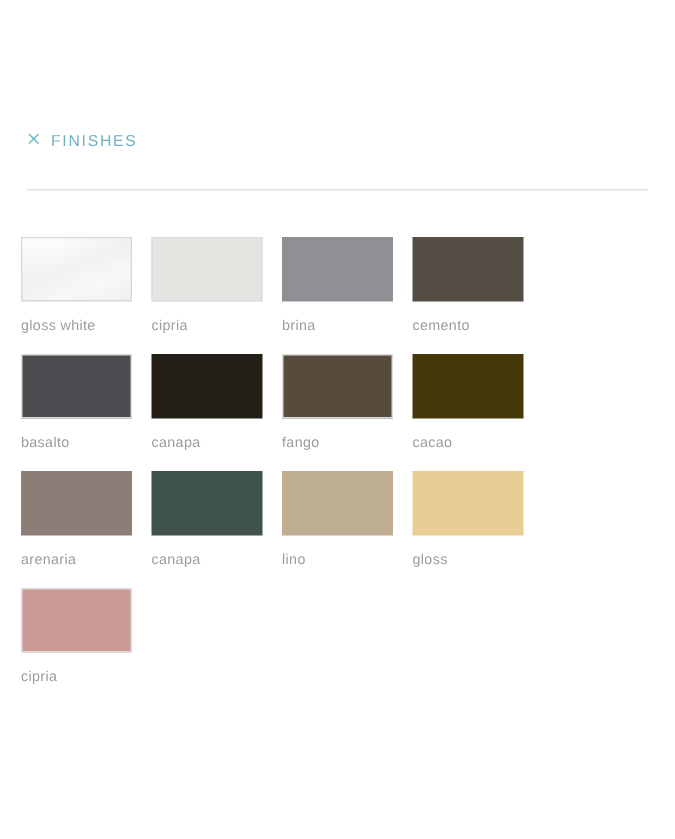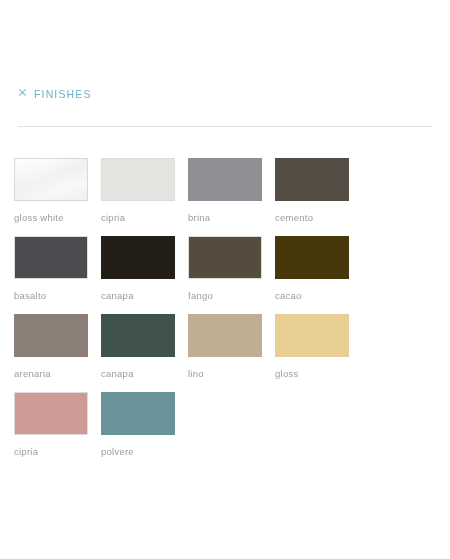--- a/index.html
+++ b/index.html
@@ -186,19 +186,15 @@
         <div class="swatch-label">lino</div>
       </div>
       <div class="swatch-cell">
         <div class="swatch-chip" style="background: rgb(232, 205, 148);"></div>
         <div class="swatch-label">gloss</div>
       </div>
       <div class="swatch-cell">
         <div class="swatch-chip bordered" style="background: rgb(206, 154, 150);"></div>
         <div class="swatch-label">cipria</div>
       </div>
-      <div class="swatch-cell">
-        <div class="swatch-chip" style="background: rgb(104, 147, 153);"></div>
-        <div class="swatch-label">polvere</div>
-      </div>
     </div>
 
 </div>
 
 </body></html>

